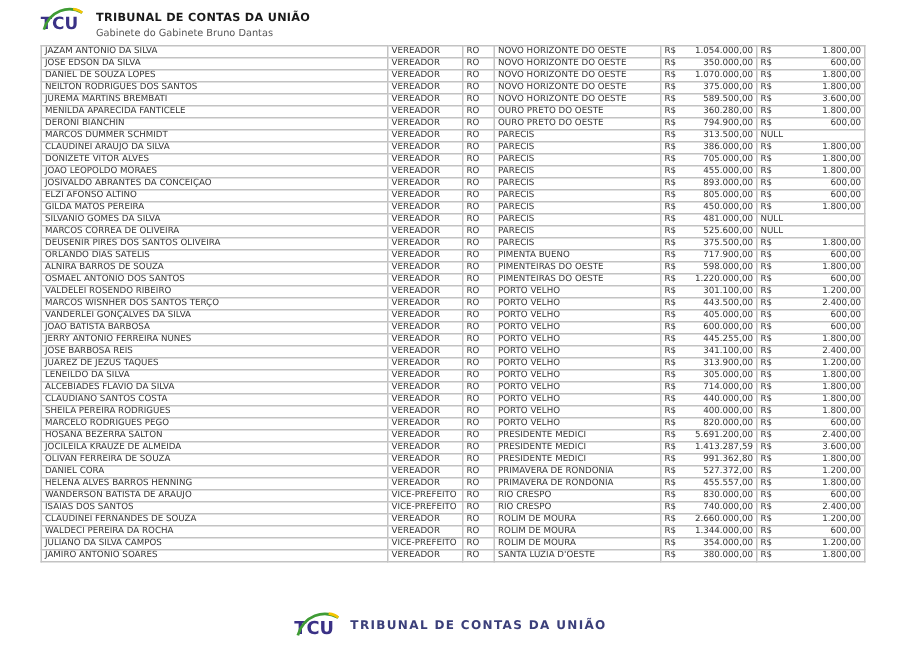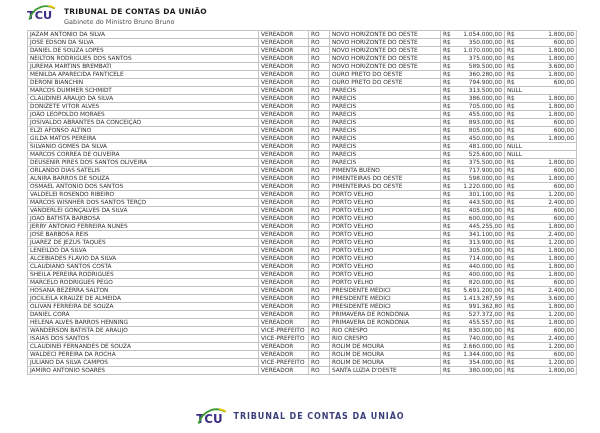--- a/index.html
+++ b/index.html
@@ -50,21 +50,21 @@
 <body>
 
 <header class="doc-header">
   <svg class="logo-svg" viewBox="0 0 40 24" width="30" height="18">
     <text x="0" y="20" font-size="15" font-weight="bold" fill="#3a3186">TCU</text>
     <path d="M 3 21 C 8 4, 25 -1, 37 6" fill="none" stroke="#3f9c35" stroke-width="2.3"></path>
     <path d="M 29 2.6 C 32.5 3, 35.3 4.2, 37 6" fill="none" stroke="#f5c400" stroke-width="2.3"></path>
   </svg>
   <div class="header-text">
     <div class="header-title">TRIBUNAL DE CONTAS DA UNIÃO</div>
-    <div class="header-subtitle">Gabinete do Ministro Bruno Bruno</div>
+    <div class="header-subtitle">Gabinete do Gabinete Bruno Dantas</div>
   </div>
 </header>
 
 <table class="data-table">
   <tbody id="table-body">
       <tr>
         <td class="col-name">JAZAM ANTONIO DA SILVA</td>
         <td class="col-position">VEREADOR</td>
         <td class="col-state">RO</td>
         <td class="col-municipality">NOVO HORIZONTE DO OESTE</td>

